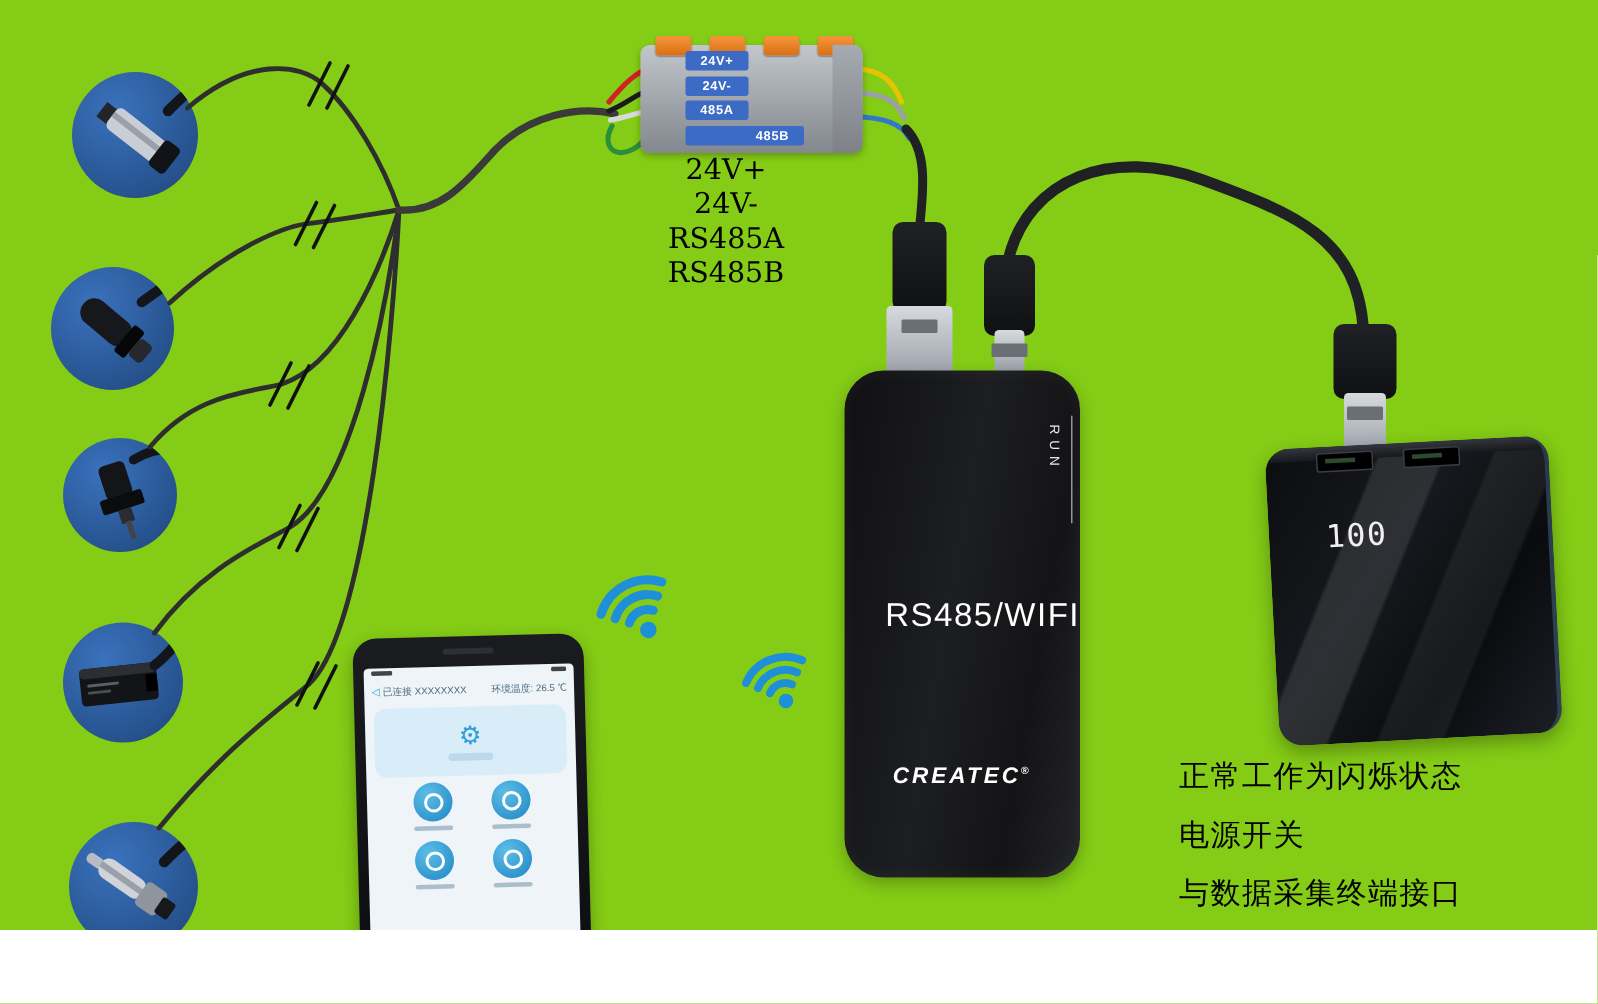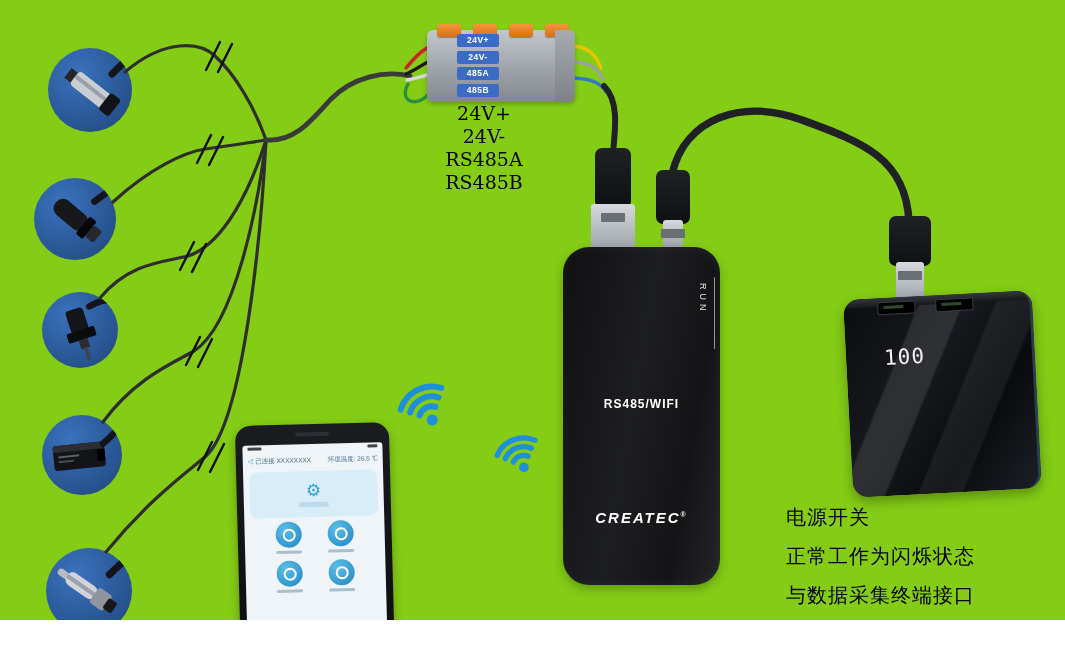--- a/index.html
+++ b/index.html
@@ -31,22 +31,22 @@
          letter-spacing:1px;}
 
   
   .gateway{position:absolute;left:563px;top:247px;width:157px;height:338px;border-radius:26px;
            background:linear-gradient(100deg,#101012,#1d1e21 45%,#141416 75%,#232427);
            box-shadow:inset 0 0 12px rgba(255,255,255,.05),0 4px 10px rgba(0,0,0,.25);}
   .gateway .seam{position:absolute;right:5px;top:30px;width:1px;height:72px;
            background:rgba(255,255,255,.55);border-radius:1px;}
   .gw-run{position:absolute;right:12px;top:36px;writing-mode:vertical-rl;color:#e8e8e8;
           font-size:9px;letter-spacing:4px;}
-  .gw-model{position:absolute;left:0;right:0;top:150px;text-align:center;color:#fff;
-            font-size:12px;letter-spacing:1px;font-weight:bold;}
+  .gw-model{position:absolute;left:0;right:0;top:150px;text-align:right;color:#fff;
+            font-size:22px;letter-spacing:1px;}
   .gw-brand{position:absolute;left:0;right:0;top:262px;text-align:center;color:#fff;
             font-size:15px;font-weight:bold;letter-spacing:2px;font-style:italic;}
   .gw-brand sup{font-size:7px;font-style:normal;}
 
   
   .usb-metal{position:absolute;background:linear-gradient(#d6dade,#9aa0a8);border-radius:3px;}
   .usb-metal::after{content:"";position:absolute;left:50%;top:9px;width:24px;height:9px;
             transform:translateX(-50%);background:#6a6f76;border-radius:1px;}
   .plug-housing{position:absolute;background:linear-gradient(#202125,#0f1012);border-radius:7px;}
 
@@ -216,21 +216,21 @@
 
   <div class="tblock">
     <div class="lever" style="left:10px;"></div>
     <div class="lever" style="left:46px;"></div>
     <div class="lever" style="left:82px;"></div>
     <div class="lever" style="left:118px;"></div>
     <div class="rightstrip"></div>
     <div class="ptag" style="top:4px;">24V+</div>
     <div class="ptag" style="top:20.5px;">24V-</div>
     <div class="ptag" style="top:37px;">485A</div>
-    <div class="ptag" style="top:53.5px;">485B</div>
+    <div class="ptag" style="top:53.5px;padding-left:37px;">485B</div>
   </div>
 
   <div class="caption">
     <div>24V+</div>
     <div>24V-</div>
     <div>RS485A</div>
     <div>RS485B</div>
   </div>
 
   <div class="plug-housing" style="left:595px;top:148px;width:36px;height:60px;"></div>
@@ -254,22 +254,22 @@
     <div class="port" style="left:34px;">
         <i></i>
       </div>
     <div class="port" style="left:92px;">
         <i></i>
       </div>
     <div class="pb-display">100</div>
   </div>
 
   <div class="notes">
+    <div>正常工作为闪烁状态</div>
     <div>电源开关</div>
-    <div>正常工作为闪烁状态</div>
     <div>与数据采集终端接口</div>
   </div>
 
   <div class="tablet">
     <div class="cam"></div>
     <div class="tscreen">
       <div class="t-status">
         <i style="width:14px;"></i>
         <i style="width:10px;"></i>
       </div>

